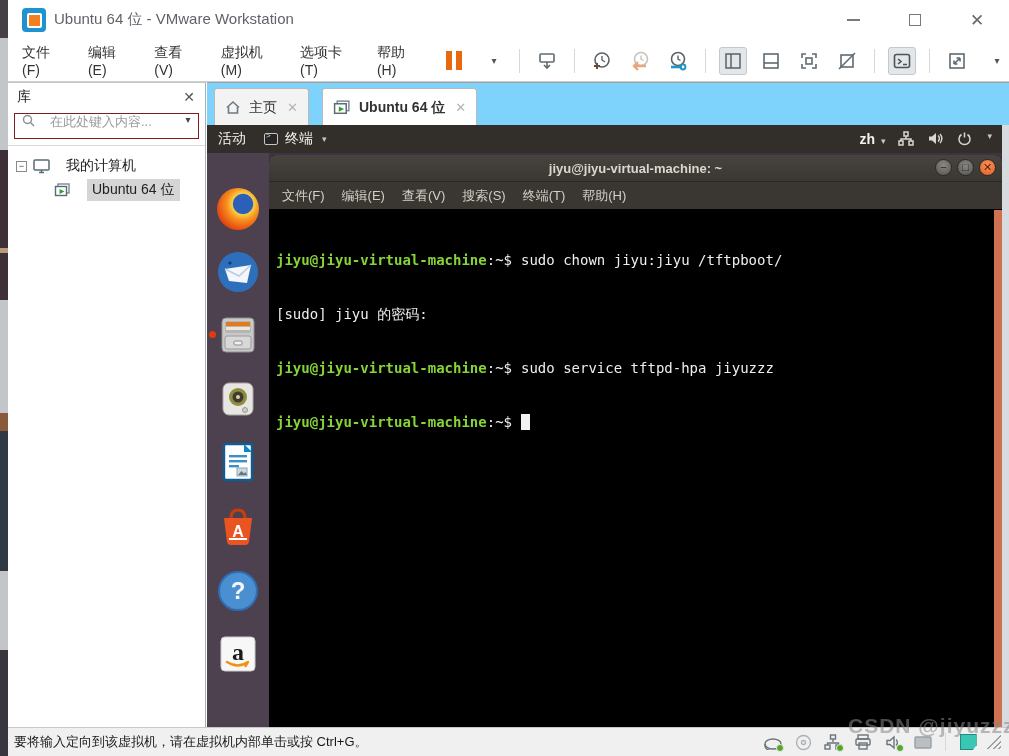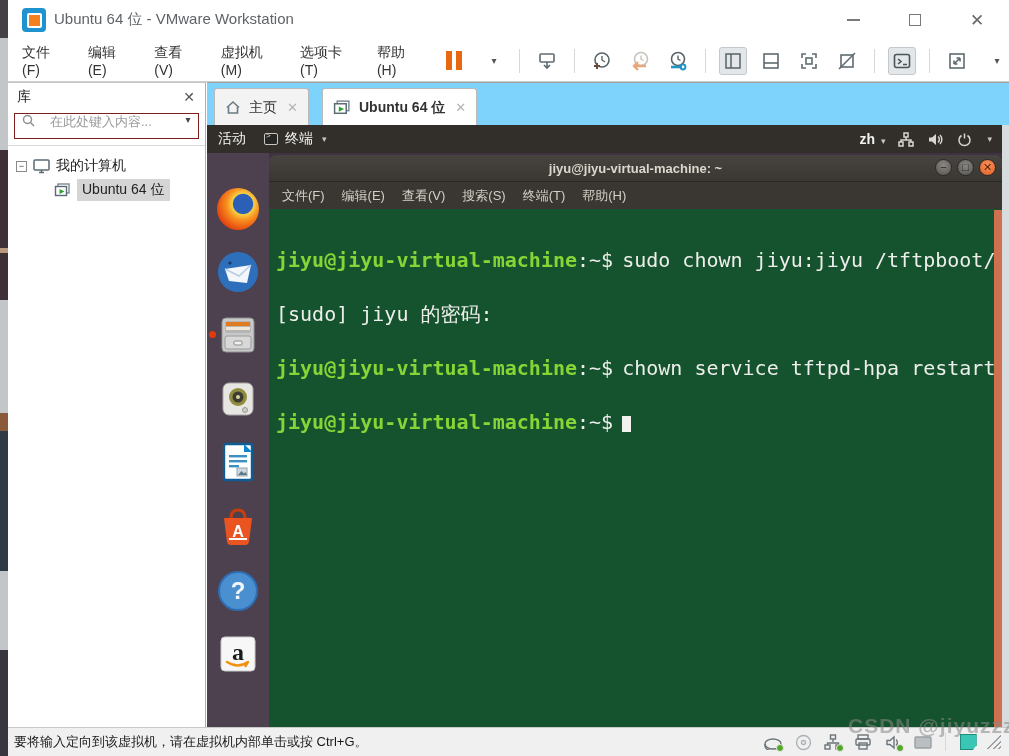--- a/index.html
+++ b/index.html
@@ -47,21 +47,21 @@
   .searchbox { margin:2px 6px 6px 6px; height:26px; border:1px solid #7f1d1d; display:flex; align-items:flex-start;gap:9px; }
   .searchbox .mag { margin:0 6px 0 7px; }
   .searchbox input { border:none; outline:none; flex:1; font-size:13px; color:#333; min-width:0; }
   .searchbox input::placeholder { color:#9a9a9a; }
   .searchbox .drop { width:20px; text-align:center; color:#444; font-size:10px; }
   .lib-sepline { border-top:1px solid #d9d9d9; margin:0; }
   .tree { padding-top:8px; font-size:14px; color:#222; }
   .trow { display:flex; align-items:center; height:24px; }
   .expander { width:11px; height:11px; border:1px solid #8a8a8a; font-size:9px; line-height:9px;
      text-align:center; color:#444; margin:0 6px 0 8px; background:#fff; }
-  .tree .lbl { margin-left:6px; white-space:nowrap; }
+  .tree .lbl { margin-left:16px; white-space:nowrap; }
   .sel { background:#d5d5d5; padding:2px 5px; }
 
   
   .tabstrip { position:absolute; left:207px; top:82px; width:802px; height:43px; background:#7dd3fc;
      border-top:1px solid #9f9f9f; }
   .tab { position:absolute; top:5px; height:38px; display:flex; align-items:center; gap:8px;
      border:1px solid #b9b9b9; border-bottom:none; border-radius:3px 3px 0 0; padding:0 10px;
      font-size:14px; color:#333; background:#f3f3f3; }
   .tab.active { background:#fff; font-weight:bold; }
   .tab .close { color:#b3b3b3; font-size:13px; margin-left:2px; }
@@ -72,47 +72,47 @@
 
   .gnomebar { position:absolute; left:0; top:0; width:795px; height:28px; background:#322f2a;
      color:#f1f1ef; font-size:14px; display:flex; align-items:center; }
   .gb-left { display:flex; align-items:center; gap:18px; padding-left:11px; }
   .gb-app { display:flex; align-items:center; gap:7px; }
   .term-mini { width:14px; height:12px; background:#262626; border:1px solid #c9c6c0; border-radius:2px;
      position:relative; }
   .term-mini::after { content:">"; position:absolute; left:1px; top:-3px; font-size:8px; color:#d8d5cf; }
   .gb-caret { font-size:9px; color:#c9c6c0; margin-left:2px; }
   .gb-clock { position:absolute; left:0; right:0; text-align:center; font-weight:bold; font-size:14px; }
-  .gb-right { position:absolute; right:10px; display:flex; align-items:center; gap:13px; }
+  .gb-right { position:absolute; right:10px; display:flex; align-items:flex-start; gap:13px; }
   .gb-right .zh { font-weight:bold; }
   .gico { stroke:#d9d6d0; fill:none; stroke-width:1.5; }
 
   
   .dock { position:absolute; left:0; top:28px; width:62px; height:574px; background:#4d4150; }
   .dock-item { position:absolute; left:10px; width:42px; height:42px; }
   .run-dot { position:absolute; left:2px; width:7px; height:7px; border-radius:50%; background:#e23a0e; }
   .dock-tooltip { position:absolute; left:73px; top:554px; height:33px; padding:0 13px;
      background:rgba(27,27,27,.96); border-radius:7px; color:#efefef; font-size:14px;
      display:flex; align-items:center; }
 
   
   .terminal { position:absolute; left:62px; top:30px; width:733px; height:572px;
-     border-radius:7px 7px 0 0; overflow:hidden; background:#14532d; }
+     border-radius:7px 7px 0 0; overflow:hidden; background:#000000; }
   .term-titlebar { height:27px; background:linear-gradient(#47443f,#3a3733);
      display:flex; align-items:center; position:relative; border-bottom:1px solid #2a2824; }
   .term-title { width:100%; text-align:center; color:#dcd8cf; font-weight:bold; font-size:13px; }
   .term-btns { position:absolute; right:6px; top:4px; display:flex; gap:5px; }
   .tb-circle { width:17px; height:17px; border-radius:50%;
      background:radial-gradient(circle at 50% 35%,#8a8885,#55534f); border:1px solid #2c2a27;
      color:#2e2c29; font-size:11px; line-height:15px; text-align:center; }
   .tb-circle.close { background:radial-gradient(circle at 50% 35%,#f4925c,#e45f23); color:#5d1d07; }
   .term-menubar { height:27px; background:#3a3733; display:flex; align-items:center; gap:17px;
      padding-left:13px; color:#d4d0c6; font-size:13px; }
   .term-body { position:absolute; left:0; top:55px; right:8px; bottom:0; padding:5px 0 0 7px;
-     font-family:"DejaVu Sans Mono","Liberation Mono",monospace; font-size:20px; line-height:18px;
+     font-family:"DejaVu Sans Mono","Liberation Mono",monospace; font-size:14px; line-height:18px;
      color:#eeeeec; white-space:pre; }
   .term-scrollbar { position:absolute; right:0; top:55px; width:8px; bottom:0; background:#cf7150; }
   .tp { color:#87d437; font-weight:bold; }
   .tw { color:#eeeeec; }
   .cmd { padding-left:9px; }
   .cursor { display:inline-block; width:9px; height:16px; background:#f2f2f0; vertical-align:-3px; margin-left:9px; }
 
   
   .statusbar { position:absolute; left:8px; top:727px; width:1001px; height:29px; background:#f0f0f0;
      border-top:1px solid #c9c9c9; display:flex; align-items:center; font-size:13px; color:#1a1a1a; }
@@ -421,21 +421,21 @@
         <span>文件(F)</span>
         <span>编辑(E)</span>
         <span>查看(V)</span>
         <span>搜索(S)</span>
         <span>终端(T)</span>
         <span>帮助(H)</span>
       </div>
       <div class="term-body">
         <div><span class="tp">jiyu@jiyu-virtual-machine</span><span class="tw">:~$</span><span class="cmd">sudo chown jiyu:jiyu /tftpboot/</span></div>
         <div><span class="tw">[sudo] jiyu 的密码: </span></div>
-        <div><span class="tp">jiyu@jiyu-virtual-machine</span><span class="tw">:~$</span><span class="cmd">chown service tftpd-hpa restart</span></div>
+        <div><span class="tp">jiyu@jiyu-virtual-machine</span><span class="tw">:~$</span><span class="cmd">sudo service tftpd-hpa jiyuzzz</span></div>
         <div><span class="tp">jiyu@jiyu-virtual-machine</span><span class="tw">:~$</span><span class="cursor"></span></div>
       </div>
       <div class="term-scrollbar"></div>
     </div>
   </div>
   <div class="vm-right-gutter"></div>
 
   <div class="statusbar">
     <span class="status-msg">要将输入定向到该虚拟机，请在虚拟机内部单击或按 Ctrl+G。</span>
     <div class="status-icons">

